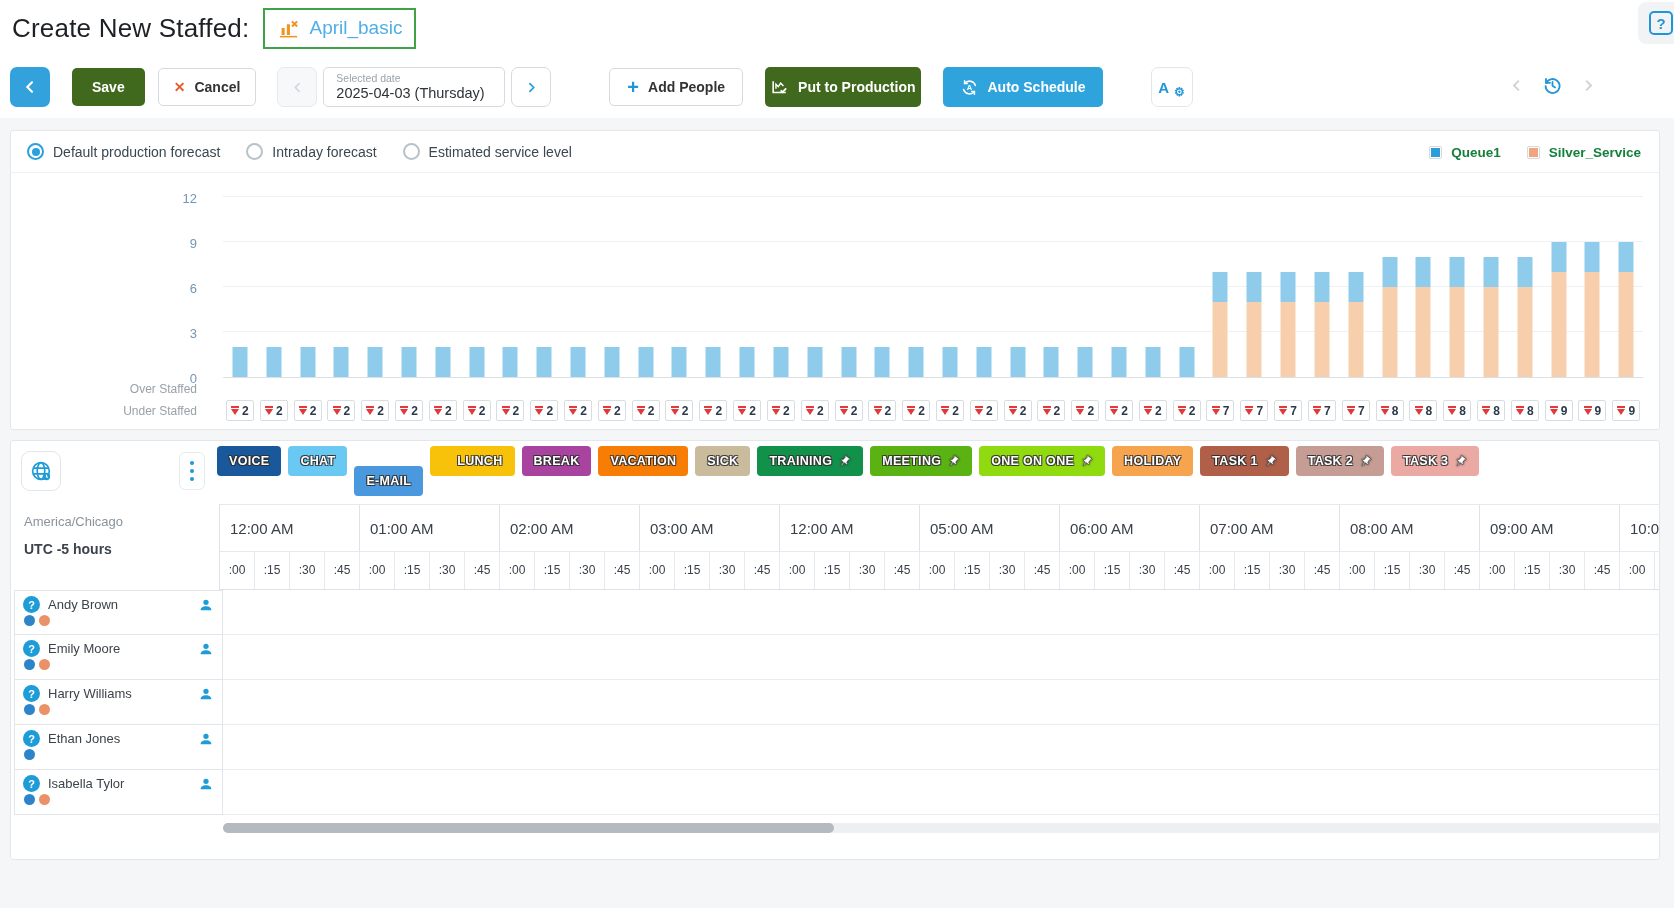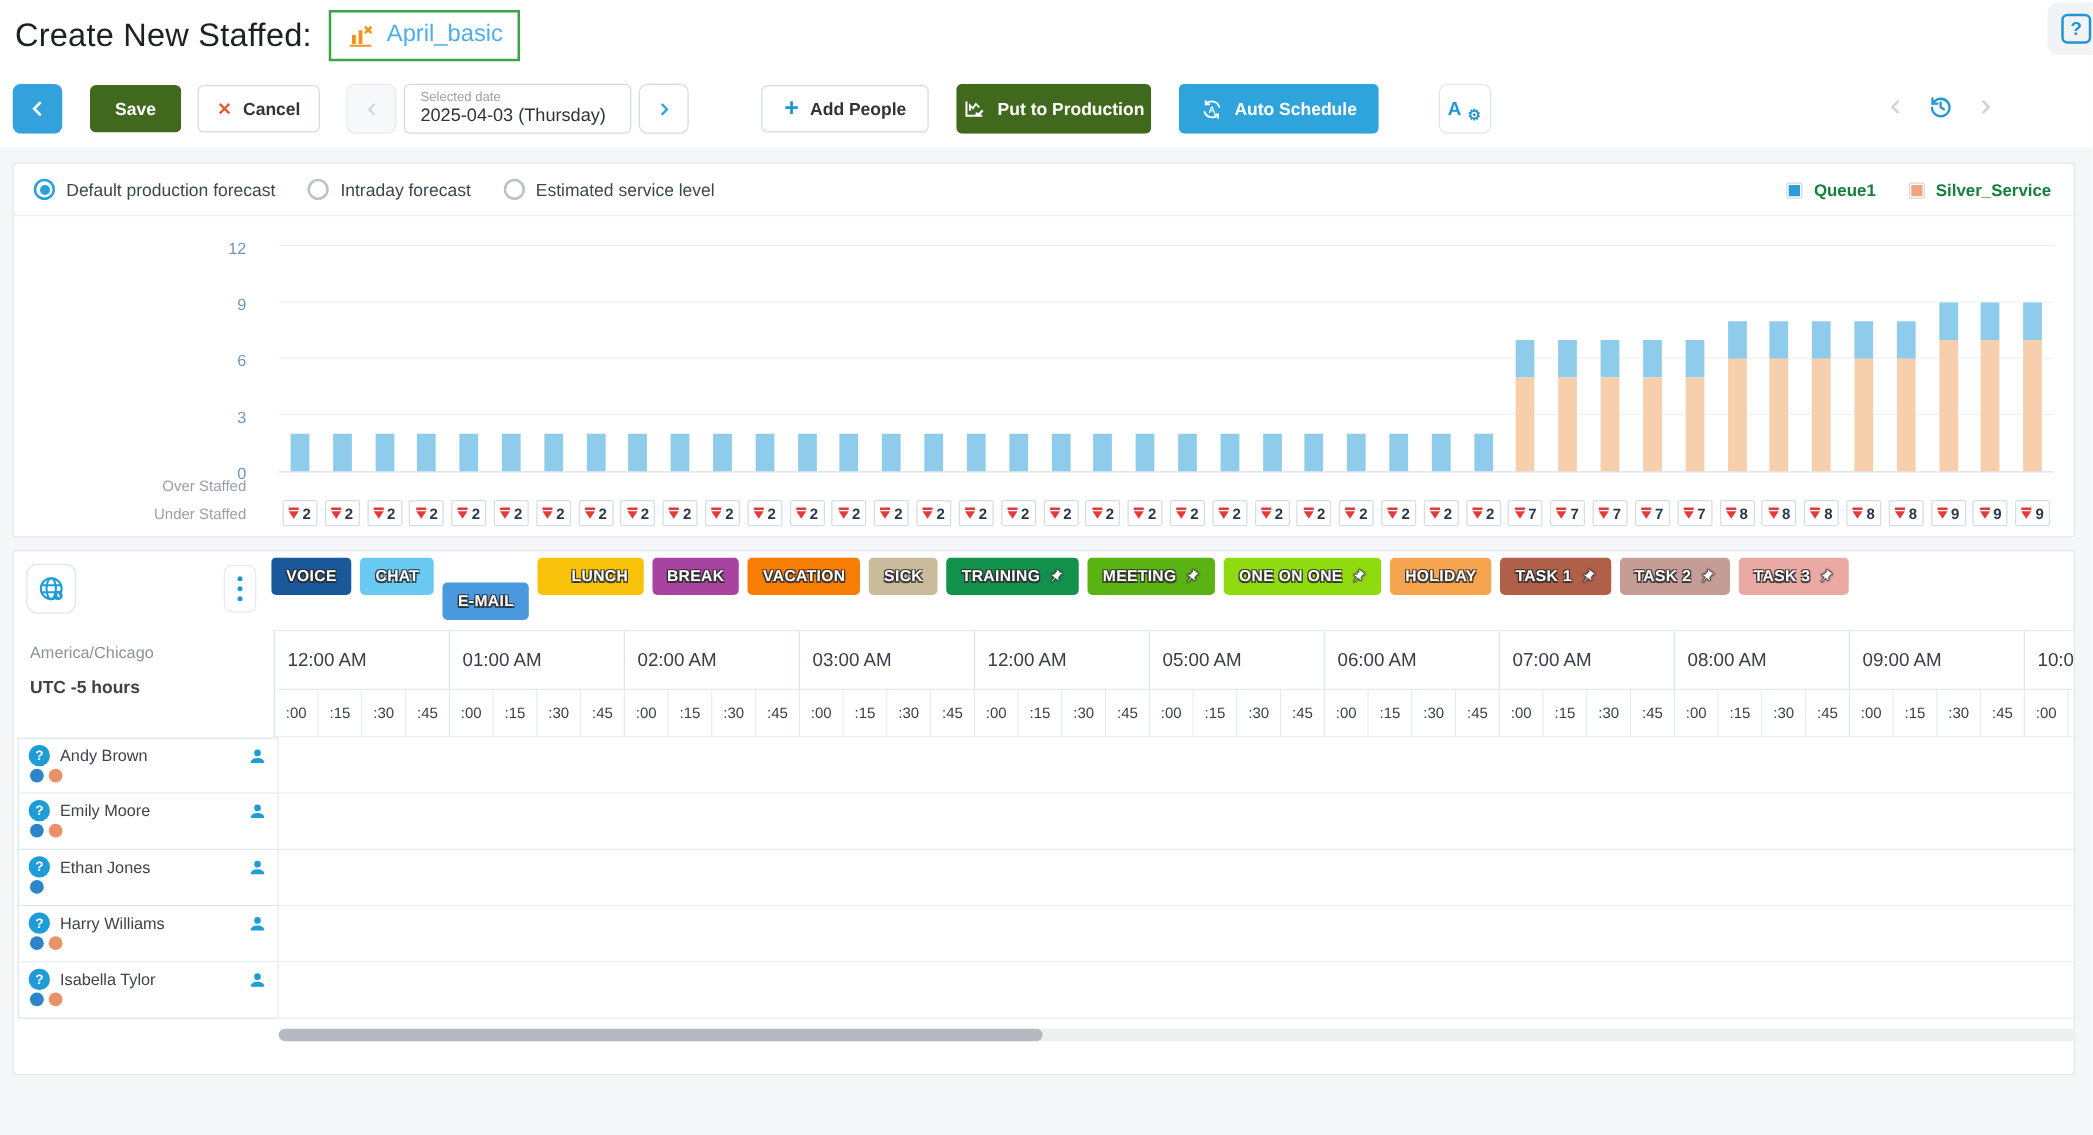--- a/index.html
+++ b/index.html
@@ -1170,49 +1170,49 @@
                   <span class="emp-dot" style="background: rgb(45, 132, 201);"></span>
                   <span class="emp-dot" style="background: rgb(234, 145, 104);"></span>
                 </div>
               </div>
               <div class="emp-time"></div>
             </div>
             <div class="emp-row">
               <div class="emp-cell">
                 <div class="emp-top">
                   <span class="q-icon"></span>
+                  <span class="emp-name">Harry Williams</span>
+                  <span class="emp-spacer"></span>
+                  <span class="person-icon-wrap">
+                    <svg viewBox="0 0 24 24" width="16" height="16">
+                      <path d="M12 12a4 4 0 1 0-.01-8.01A4 4 0 0 0 12 12zm0 2c-4.4 0-8 2.2-8 5v1h16v-1c0-2.8-3.6-5-8-5z" fill="#1E9CD7"></path>
+                    </svg>
+                  </span>
+                </div>
+                <div class="emp-dots">
+                  <span class="emp-dot" style="background: rgb(45, 132, 201);"></span>
+                  <span class="emp-dot" style="background: rgb(234, 145, 104);"></span>
+                </div>
+              </div>
+              <div class="emp-time"></div>
+            </div>
+            <div class="emp-row">
+              <div class="emp-cell">
+                <div class="emp-top">
+                  <span class="q-icon"></span>
                   <span class="emp-name">Ethan Jones</span>
                   <span class="emp-spacer"></span>
                   <span class="person-icon-wrap">
                     <svg viewBox="0 0 24 24" width="16" height="16">
                       <path d="M12 12a4 4 0 1 0-.01-8.01A4 4 0 0 0 12 12zm0 2c-4.4 0-8 2.2-8 5v1h16v-1c0-2.8-3.6-5-8-5z" fill="#1E9CD7"></path>
                     </svg>
                   </span>
                 </div>
                 <div class="emp-dots">
                   <span class="emp-dot" style="background: rgb(45, 132, 201);"></span>
-                </div>
-              </div>
-              <div class="emp-time"></div>
-            </div>
-            <div class="emp-row">
-              <div class="emp-cell">
-                <div class="emp-top">
-                  <span class="q-icon"></span>
-                  <span class="emp-name">Harry Williams</span>
-                  <span class="emp-spacer"></span>
-                  <span class="person-icon-wrap">
-                    <svg viewBox="0 0 24 24" width="16" height="16">
-                      <path d="M12 12a4 4 0 1 0-.01-8.01A4 4 0 0 0 12 12zm0 2c-4.4 0-8 2.2-8 5v1h16v-1c0-2.8-3.6-5-8-5z" fill="#1E9CD7"></path>
-                    </svg>
-                  </span>
-                </div>
-                <div class="emp-dots">
-                  <span class="emp-dot" style="background: rgb(45, 132, 201);"></span>
-                  <span class="emp-dot" style="background: rgb(234, 145, 104);"></span>
                 </div>
               </div>
               <div class="emp-time"></div>
             </div>
             <div class="emp-row">
               <div class="emp-cell">
                 <div class="emp-top">
                   <span class="q-icon"></span>
                   <span class="emp-name">Isabella Tylor</span>
                   <span class="emp-spacer"></span>

